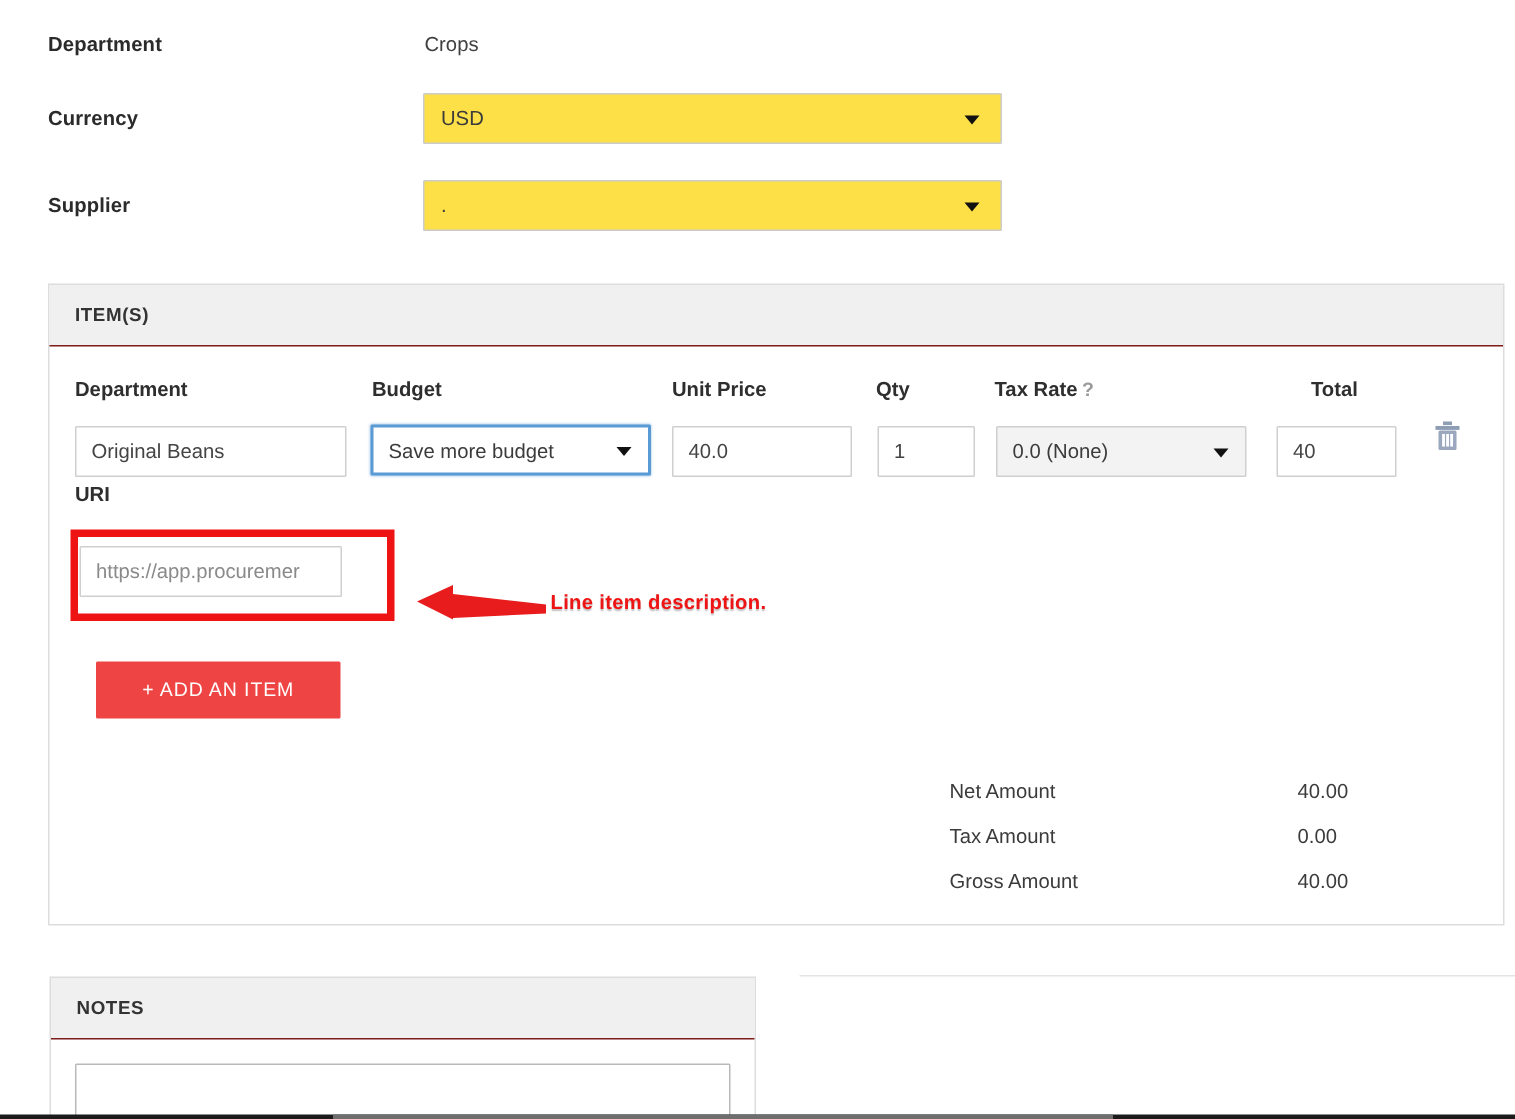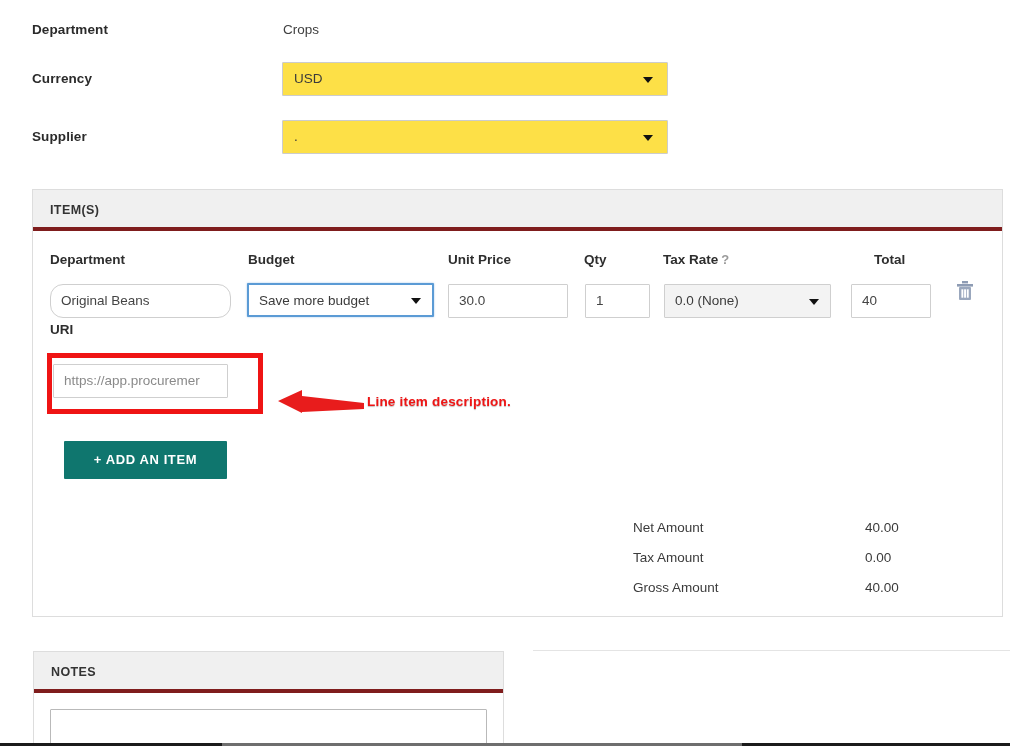--- a/index.html
+++ b/index.html
@@ -79,21 +79,21 @@
   
   .panel {
     position: absolute;
     box-sizing: border-box;
     border: 1px solid #dddddd;
     background: #ffffff;
   }
   .panel-header {
     height: 41px;
     background: #f0f0f0;
-    border-bottom: 4px solid #7f1d1d;
+    border-bottom: 1px solid #7f1d1d;
     box-sizing: border-box;
   }
   .panel-header .ph-title {
     position: absolute;
     left: 17px;
     line-height: 40px;
     font-size: 12.5px;
     font-weight: bold;
     color: #333333;
     letter-spacing: 0.4px;
@@ -166,26 +166,26 @@
   .trash-btn {
     position: absolute;
     width: 22px; height: 24px;
     cursor: pointer;
   }
 
   
   .add-btn {
     position: absolute;
     box-sizing: border-box;
-    background: #0f766e;
+    background: #ef4444;
     color: #ffffff;
     border: none;
     font-family: "Liberation Sans", sans-serif;
     font-size: 13px;
-    font-weight: 700;
+    font-weight: 400;
     letter-spacing: 0.6px;
     text-align: center;
     cursor: pointer;
     border-radius: 1px;
   }
 
   
   .tot-label {
     position: absolute;
     font-size: 13.5px;
@@ -285,28 +285,28 @@
 
   <div class="col-head" style="left:17px;  top:62px;">Department</div>
   <div class="col-head" style="left:215px; top:62px;">Budget</div>
   <div class="col-head" style="left:415px; top:62px;">Unit Price</div>
   <div class="col-head" style="left:551px; top:62px;">Qty</div>
   <div class="col-head" style="left:630px; top:62px;">
     <span>Tax Rate</span><span class="help-q">?</span>
   </div>
   <div class="col-head" style="left:841px; top:62px;">Total</div>
 
-  <div class="txt-input" style="left:17px; top:94px; width:181px;border-radius:13px;">Original Beans</div>
+  <div class="txt-input" style="left:17px; top:94px; width:181px;">Original Beans</div>
 
   <div class="sel-small focused" style="left:214px; top:93px; width:187px;">
     <span class="sel-text">Save more budget</span>
     <span class="caret-sm"></span>
   </div>
 
-  <div class="txt-input" style="left:415px; top:94px; width:120px;">30.0</div>
+  <div class="txt-input" style="left:415px; top:94px; width:120px;">40.0</div>
 
   <div class="txt-input" style="left:552px; top:94px; width:65px;">1</div>
 
   <div class="sel-small greyed" style="left:631px; top:94px; width:167px;">
     <span class="sel-text">0.0 (None)</span>
     <span class="caret-sm"></span>
   </div>
 
   <div class="txt-input" style="left:818px; top:94px; width:80px;">40</div>
 

